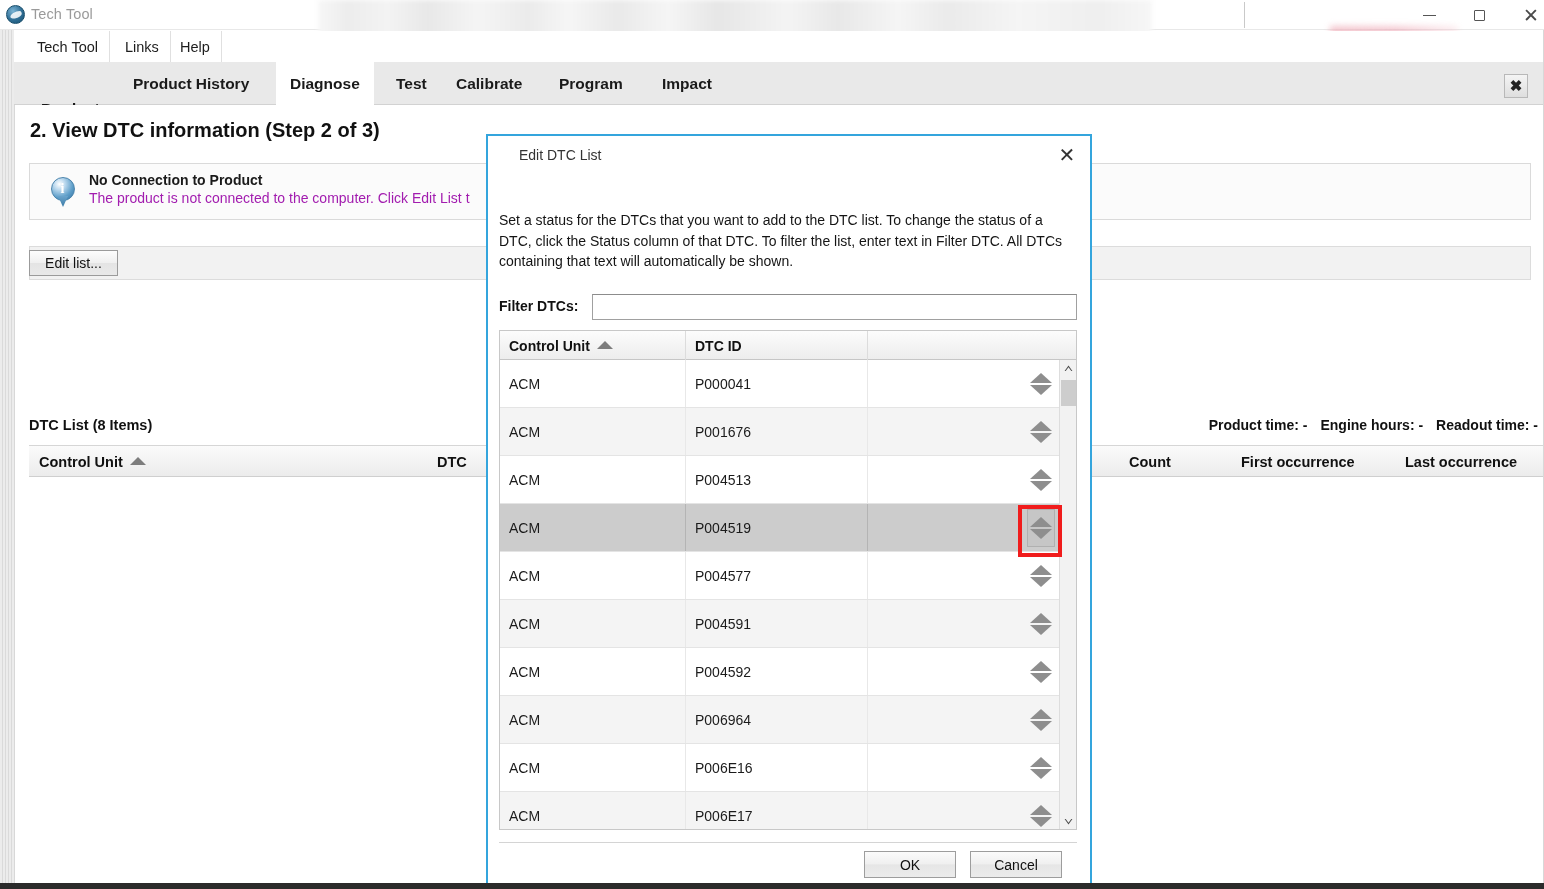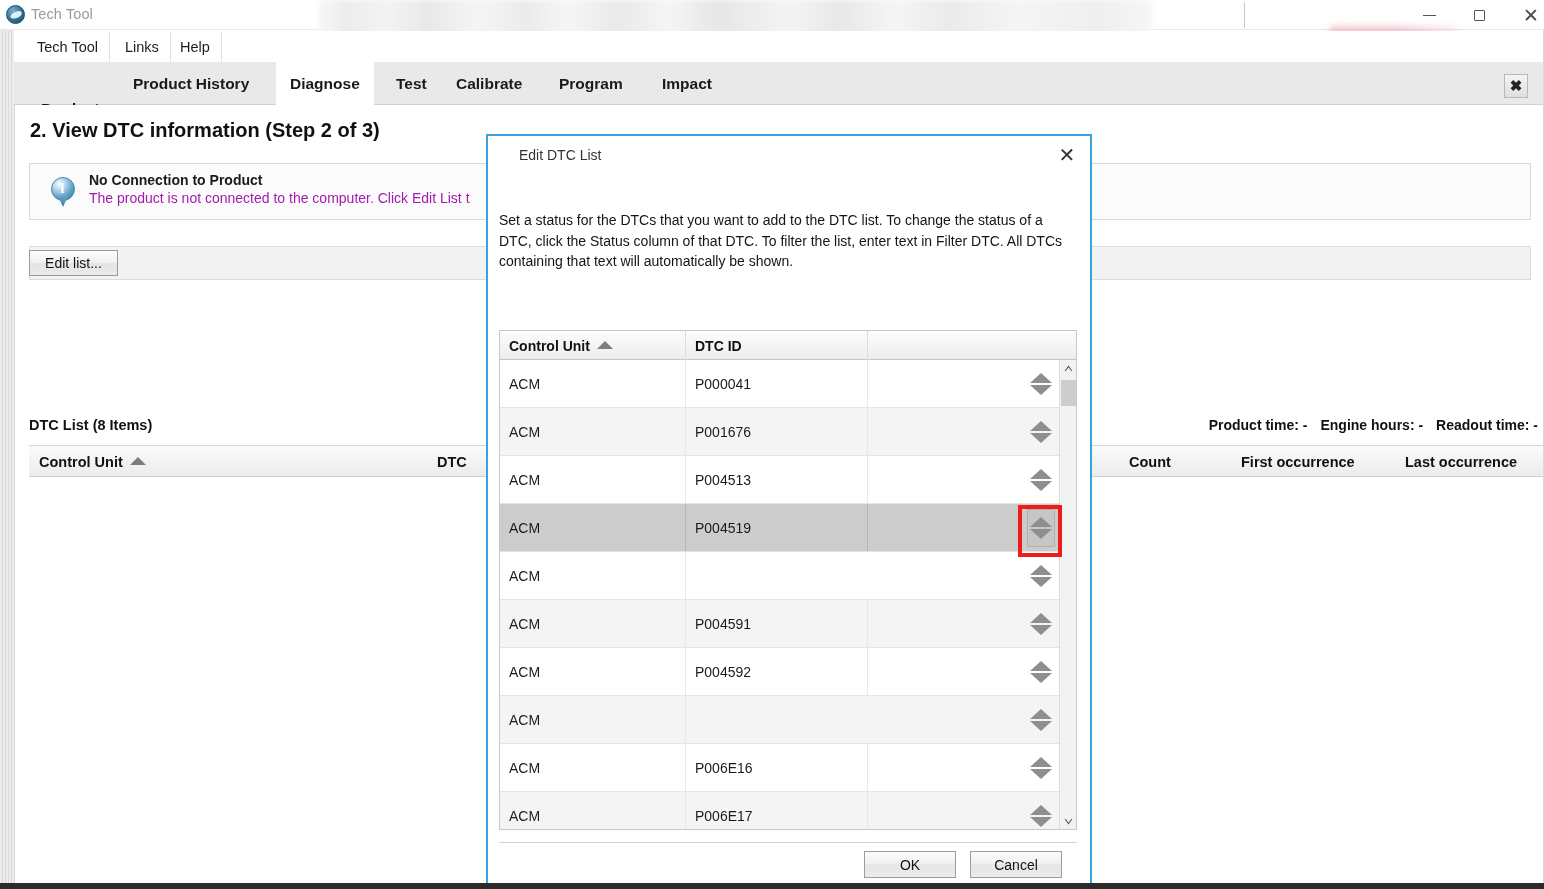--- a/index.html
+++ b/index.html
@@ -522,20 +522,24 @@
   <div class="dialog">
 
     <div class="dlg-titlebar">
       <div class="dlg-title">Edit DTC List</div>
       <div class="dlg-close">✕</div>
     </div>
 
     <div class="dlg-instr">Set a status for the DTCs that you want to add to the DTC list. To change the status of a DTC, click the Status column of that DTC.
 To filter the list, enter text in Filter DTC. All DTCs containing that text will automatically be shown.</div>
 
+    <div class="filter-row">
+      <div class="filter-label">Filter DTCs:</div>
+      <input class="filter-input" type="text" placeholder="" style="">
+    </div>
 
     <div class="dgrid">
 
       <div class="dgrid-head">
         <div class="dh-cell c0">
           <span>Control Unit</span>
           <span class="sort-tri"></span>
         </div>
         <div class="dh-cell c1">DTC ID</div>
       </div>
@@ -572,20 +576,21 @@
             <div class="dcell c0">ACM</div>
             <div class="dcell c1">P004519</div>
             <div class="dcell c2"></div>
             <div class="spinner">
               <div class="spin-up"></div>
               <div class="spin-dn"></div>
             </div>
           </div>
           <div class="drow odd">
             <div class="dcell c0">ACM</div>
+            <div class="dcell c1">P004577</div>
             <div class="dcell c2"></div>
             <div class="spinner">
               <div class="spin-up"></div>
               <div class="spin-dn"></div>
             </div>
           </div>
           <div class="drow even">
             <div class="dcell c0">ACM</div>
             <div class="dcell c1">P004591</div>
             <div class="dcell c2"></div>
@@ -598,20 +603,21 @@
             <div class="dcell c0">ACM</div>
             <div class="dcell c1">P004592</div>
             <div class="dcell c2"></div>
             <div class="spinner">
               <div class="spin-up"></div>
               <div class="spin-dn"></div>
             </div>
           </div>
           <div class="drow even">
             <div class="dcell c0">ACM</div>
+            <div class="dcell c1">P006964</div>
             <div class="dcell c2"></div>
             <div class="spinner">
               <div class="spin-up"></div>
               <div class="spin-dn"></div>
             </div>
           </div>
           <div class="drow odd">
             <div class="dcell c0">ACM</div>
             <div class="dcell c1">P006E16</div>
             <div class="dcell c2"></div>

